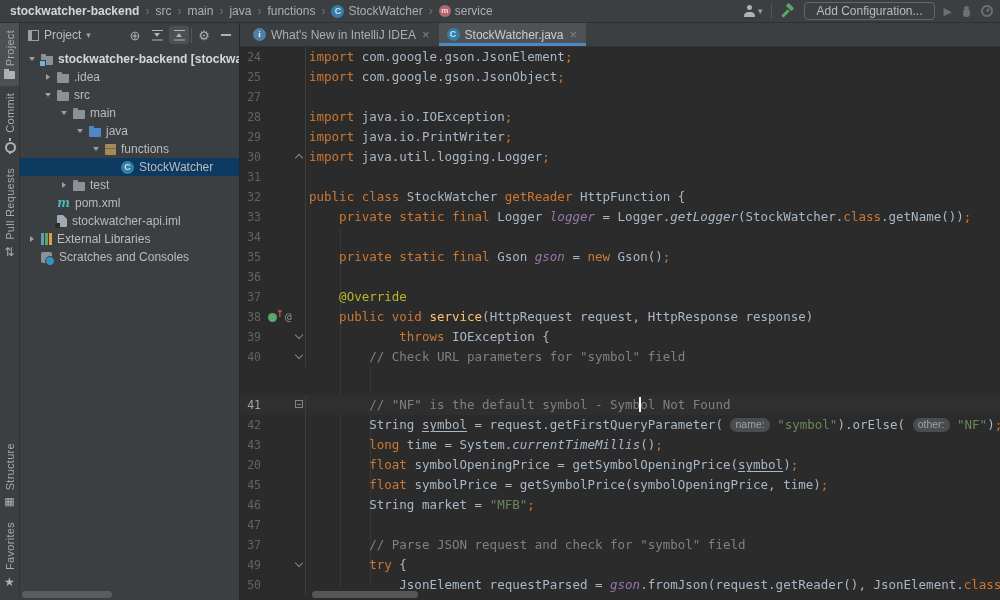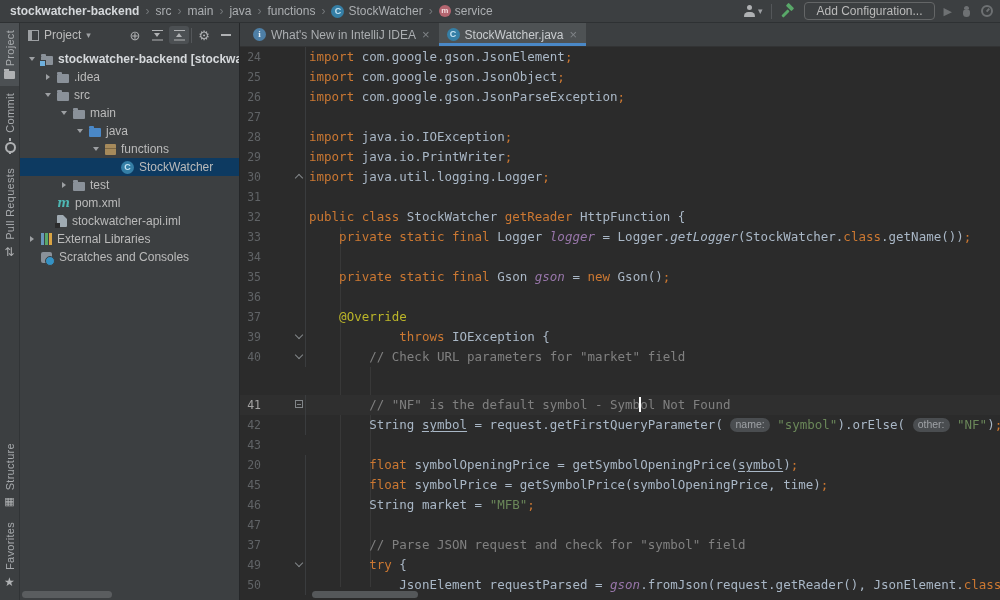--- a/index.html
+++ b/index.html
@@ -351,37 +351,37 @@
             <span>StockWatcher.java</span>
             <span class="tab-close">×</span>
           </div>
         </div>
       <div class="editor">
         <div class="indent-guide guide-1"></div>
         <div class="indent-guide guide-2"></div>
         <div id="code-lines">
             <div class="code-line"><span class="ln">24</span><span class="gmarks"></span><span class="gfold"></span><span class="code-text"><span class="sk">import </span><span class="sd">com.google.gson.JsonElement</span><span class="sk">;</span></span></div>
             <div class="code-line"><span class="ln">25</span><span class="gmarks"></span><span class="gfold"></span><span class="code-text"><span class="sk">import </span><span class="sd">com.google.gson.JsonObject</span><span class="sk">;</span></span></div>
-            <div class="code-line"><span class="ln">26</span><span class="gmarks"></span><span class="gfold"></span><span class="code-text"><span class="sk">import </span><span class="sd">com.google.gson.JsonParseException</span><span class="sk">;</span></span></div>
             <div class="code-line"><span class="ln">27</span><span class="gmarks"></span><span class="gfold"></span><span class="code-text"></span></div>
             <div class="code-line"><span class="ln">28</span><span class="gmarks"></span><span class="gfold"></span><span class="code-text"><span class="sk">import </span><span class="sd">java.io.IOException</span><span class="sk">;</span></span></div>
             <div class="code-line"><span class="ln">29</span><span class="gmarks"></span><span class="gfold"></span><span class="code-text"><span class="sk">import </span><span class="sd">java.io.PrintWriter</span><span class="sk">;</span></span></div>
             <div class="code-line"><span class="ln">30</span><span class="gmarks"></span><span class="gfold"><span class="fold-up"></span></span><span class="code-text"><span class="sk">import </span><span class="sd">java.util.logging.Logger</span><span class="sk">;</span></span></div>
             <div class="code-line"><span class="ln">31</span><span class="gmarks"></span><span class="gfold"></span><span class="code-text"></span></div>
             <div class="code-line"><span class="ln">32</span><span class="gmarks"></span><span class="gfold"></span><span class="code-text"><span class="sk">public class </span><span class="sd">StockWatcher </span><span class="sk">getReader </span><span class="sd">HttpFunction {</span></span></div>
             <div class="code-line"><span class="ln">33</span><span class="gmarks"></span><span class="gfold"></span><span class="code-text"><span class="sd">    </span><span class="sk">private static final </span><span class="sd">Logger </span><span class="sf">logger</span><span class="sd"> = Logger.</span><span class="si">getLogger</span><span class="sd">(StockWatcher.</span><span class="sk">class</span><span class="sd">.getName())</span><span class="sk">;</span></span></div>
             <div class="code-line"><span class="ln">34</span><span class="gmarks"></span><span class="gfold"></span><span class="code-text"></span></div>
             <div class="code-line"><span class="ln">35</span><span class="gmarks"></span><span class="gfold"></span><span class="code-text"><span class="sd">    </span><span class="sk">private static final </span><span class="sd">Gson </span><span class="sf">gson</span><span class="sd"> = </span><span class="sk">new </span><span class="sd">Gson()</span><span class="sk">;</span></span></div>
             <div class="code-line"><span class="ln">36</span><span class="gmarks"></span><span class="gfold"></span><span class="code-text"></span></div>
             <div class="code-line"><span class="ln">37</span><span class="gmarks"></span><span class="gfold"></span><span class="code-text"><span class="sd">    </span><span class="sa">@Override</span></span></div>
+            <div class="code-line"><span class="ln">38</span><span class="gmarks"><span class="mark-override"></span><span class="mark-annotation">@</span></span><span class="gfold"></span><span class="code-text"><span class="sd">    </span><span class="sk">public void </span><span class="sm">service</span><span class="sd">(HttpRequest request, HttpResponse response)</span></span></div>
             <div class="code-line"><span class="ln">39</span><span class="gmarks"></span><span class="gfold"><span class="fold-down"></span></span><span class="code-text"><span class="sd">            </span><span class="sk">throws </span><span class="sd">IOException {</span></span></div>
-            <div class="code-line"><span class="ln">40</span><span class="gmarks"></span><span class="gfold"><span class="fold-down"></span></span><span class="code-text"><span class="sc">        // Check URL parameters for "market" field</span></span></div>
+            <div class="code-line"><span class="ln">40</span><span class="gmarks"></span><span class="gfold"><span class="fold-down"></span></span><span class="code-text"><span class="sc">        // Check URL parameters for "symbol" field</span></span></div>
             <div class="code-line current"><span class="ln">41</span><span class="gmarks"></span><span class="gfold"><span class="fold-end"></span></span><span class="code-text"><span class="sc">        // "NF" is the default symbol - Symb</span><span class="caret-i"></span><span class="sc">ol Not Found</span></span></div>
             <div class="code-line"><span class="ln">42</span><span class="gmarks"></span><span class="gfold"></span><span class="code-text"><span class="sd">        String </span><span class="su">symbol</span><span class="sd"> = request.getFirstQueryParameter( </span><span class="sp">name:</span><span class="sd"> </span><span class="ss">"symbol"</span><span class="sd">).orElse( </span><span class="sp">other:</span><span class="sd"> </span><span class="ss">"NF"</span><span class="sd">)</span><span class="sk">;</span></span></div>
-            <div class="code-line"><span class="ln">43</span><span class="gmarks"></span><span class="gfold"></span></div>
+            <div class="code-line"><span class="ln">43</span><span class="gmarks"></span><span class="gfold"></span><span class="code-text"><span class="sd">        </span><span class="sk">long </span><span class="sd">time = System.</span><span class="si">currentTimeMillis</span><span class="sd">()</span><span class="sk">;</span></span></div>
             <div class="code-line"><span class="ln">20</span><span class="gmarks"></span><span class="gfold"></span><span class="code-text"><span class="sd">        </span><span class="sk">float </span><span class="sd">symbolOpeningPrice = getSymbolOpeningPrice(</span><span class="su">symbol</span><span class="sd">)</span><span class="sk">;</span></span></div>
             <div class="code-line"><span class="ln">45</span><span class="gmarks"></span><span class="gfold"></span><span class="code-text"><span class="sd">        </span><span class="sk">float </span><span class="sd">symbolPrice = getSymbolPrice(symbolOpeningPrice, time)</span><span class="sk">;</span></span></div>
             <div class="code-line"><span class="ln">46</span><span class="gmarks"></span><span class="gfold"></span><span class="code-text"><span class="sd">        String market = </span><span class="ss">"MFB"</span><span class="sk">;</span></span></div>
             <div class="code-line"><span class="ln">47</span><span class="gmarks"></span><span class="gfold"></span><span class="code-text"></span></div>
             <div class="code-line"><span class="ln">37</span><span class="gmarks"></span><span class="gfold"></span><span class="code-text"><span class="sc">        // Parse JSON request and check for "symbol" field</span></span></div>
             <div class="code-line"><span class="ln">49</span><span class="gmarks"></span><span class="gfold"><span class="fold-down"></span></span><span class="code-text"><span class="sd">        </span><span class="sk">try </span><span class="sd">{</span></span></div>
             <div class="code-line"><span class="ln">50</span><span class="gmarks"></span><span class="gfold"></span><span class="code-text"><span class="sd">            JsonElement requestParsed = </span><span class="sf">gson</span><span class="sd">.fromJson(request.getReader(), JsonElement.</span><span class="sk">class</span></span></div>
           </div>
         <div class="editor-hscroll"></div>
       </div>

